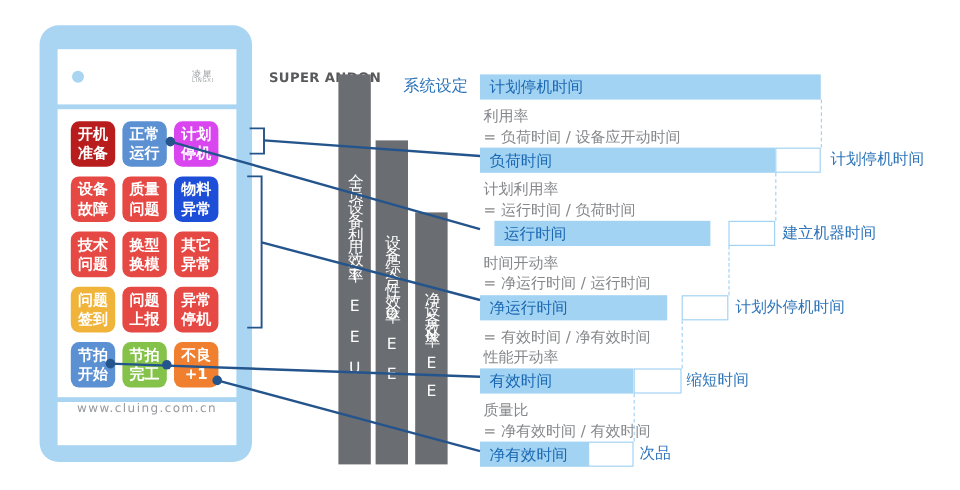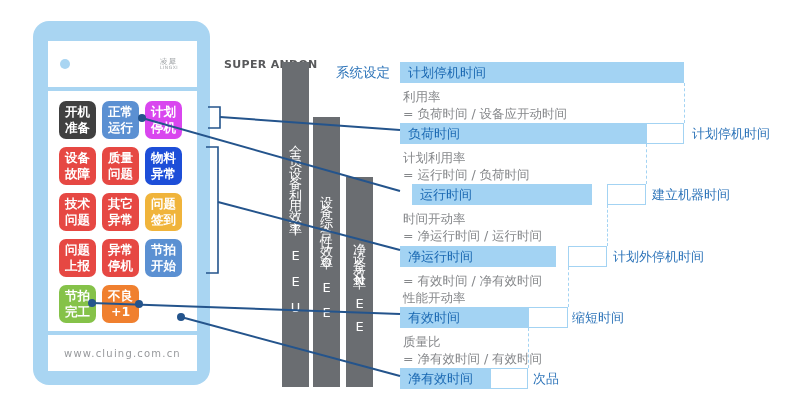--- a/index.html
+++ b/index.html
@@ -17,21 +17,21 @@
   .brand-en-sub{font-size:4.5px;color:#9FA3A6;letter-spacing:.5px;margin-top:1px;}
   .brand-title{font-size:11px;font-weight:bold;color:#58595B;letter-spacing:.3px;white-space:nowrap;}
 
   .buttons-panel{top:70px;height:240px;box-sizing:border-box;
                  display:grid;grid-template-columns:repeat(3,37px);
                  grid-auto-rows:38px;gap:8px 6px;padding:10px 0 0 11px;}
   .abtn{border-radius:7px;color:#fff;font-size:12.5px;font-weight:bold;line-height:1.25;
         display:flex;flex-direction:column;align-items:center;justify-content:center;
         text-align:center;cursor:pointer;}
 
-  .url-panel{top:314px;height:36px;display:flex;align-items:center;justify-content:center;}
+  .url-panel{top:314px;height:36px;display:flex;align-items:flex-start;justify-content:center;}
   .url-text{font-size:10px;color:#97999C;letter-spacing:1.2px;}
 
   
   .pillar{position:absolute;width:27px;background:#6A6D71;color:#fff;
           writing-mode:vertical-lr;text-orientation:upright;
           font-size:13px;display:flex;justify-content:center;
           padding-top:11px;box-sizing:border-box;line-height:27px;}
 
   
   .sys-label{position:absolute;left:336px;top:62px;height:21px;line-height:21px;
@@ -65,21 +65,21 @@
         <polygon points="12,27 20,24 15,33" fill="#2B69B5"></polygon>
       </svg>
       <span class="brand-mini">
         <span class="brand-cn">凌犀</span>
         <span class="brand-en-sub">LINGXI</span>
       </span>
       <span class="brand-title">SUPER ANDON</span>
     </div>
 
     <div class="panel buttons-panel">
-      <div class="abtn" style="background: #404040;">
+      <div class="abtn" style="background: #b91c1c;">
         <span>开机</span>
         <span>准备</span>
       </div>
       <div class="abtn" style="background: rgb(91, 144, 210);">
         <span>正常</span>
         <span>运行</span>
       </div>
       <div class="abtn" style="background: #d946ef;">
         <span>计划</span>
         <span>停机</span>
@@ -92,20 +92,24 @@
         <span>质量</span>
         <span>问题</span>
       </div>
       <div class="abtn" style="background: #1d4ed8;">
         <span>物料</span>
         <span>异常</span>
       </div>
       <div class="abtn" style="background: rgb(230, 72, 67);">
         <span>技术</span>
         <span>问题</span>
+      </div>
+      <div class="abtn" style="background: rgb(230, 72, 67);">
+        <span>换型</span>
+        <span>换模</span>
       </div>
       <div class="abtn" style="background: rgb(230, 72, 67);">
         <span>其它</span>
         <span>异常</span>
       </div>
       <div class="abtn" style="background: rgb(240, 180, 59);">
         <span>问题</span>
         <span>签到</span>
       </div>
       <div class="abtn" style="background: rgb(230, 72, 67);">

